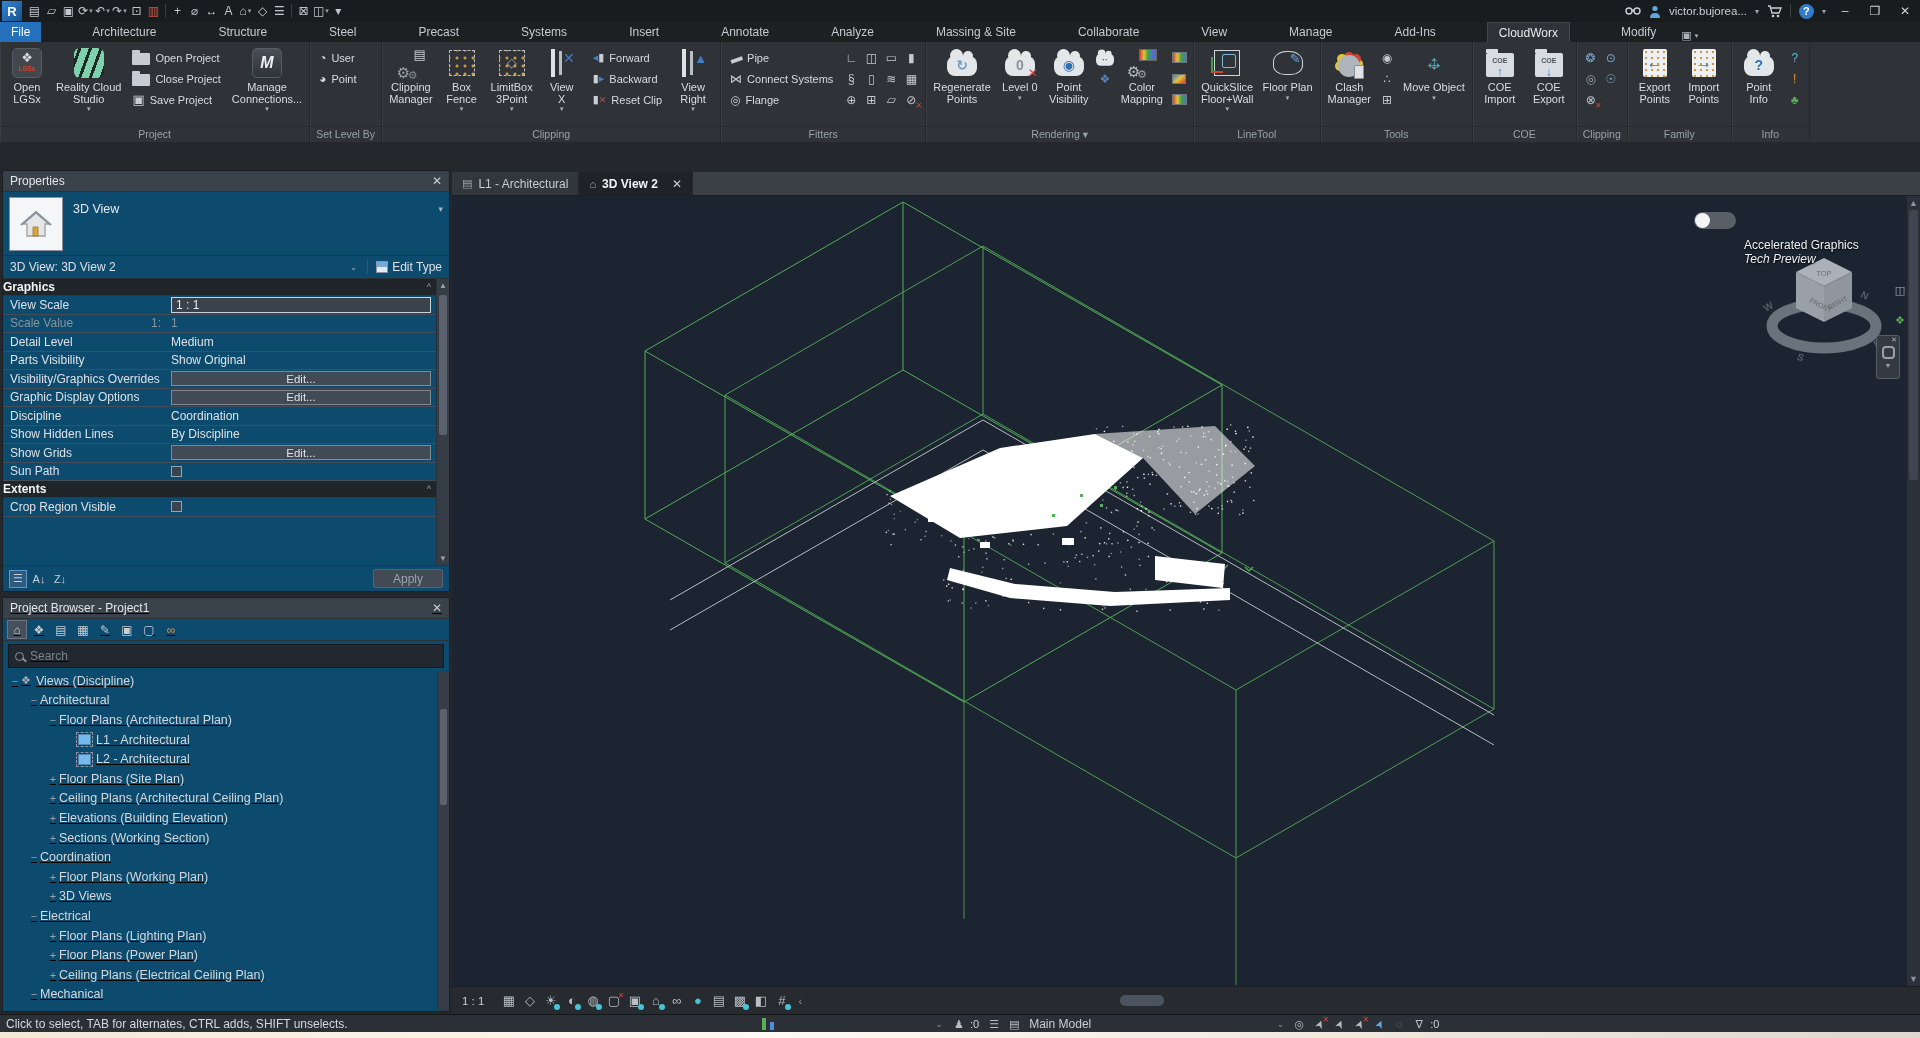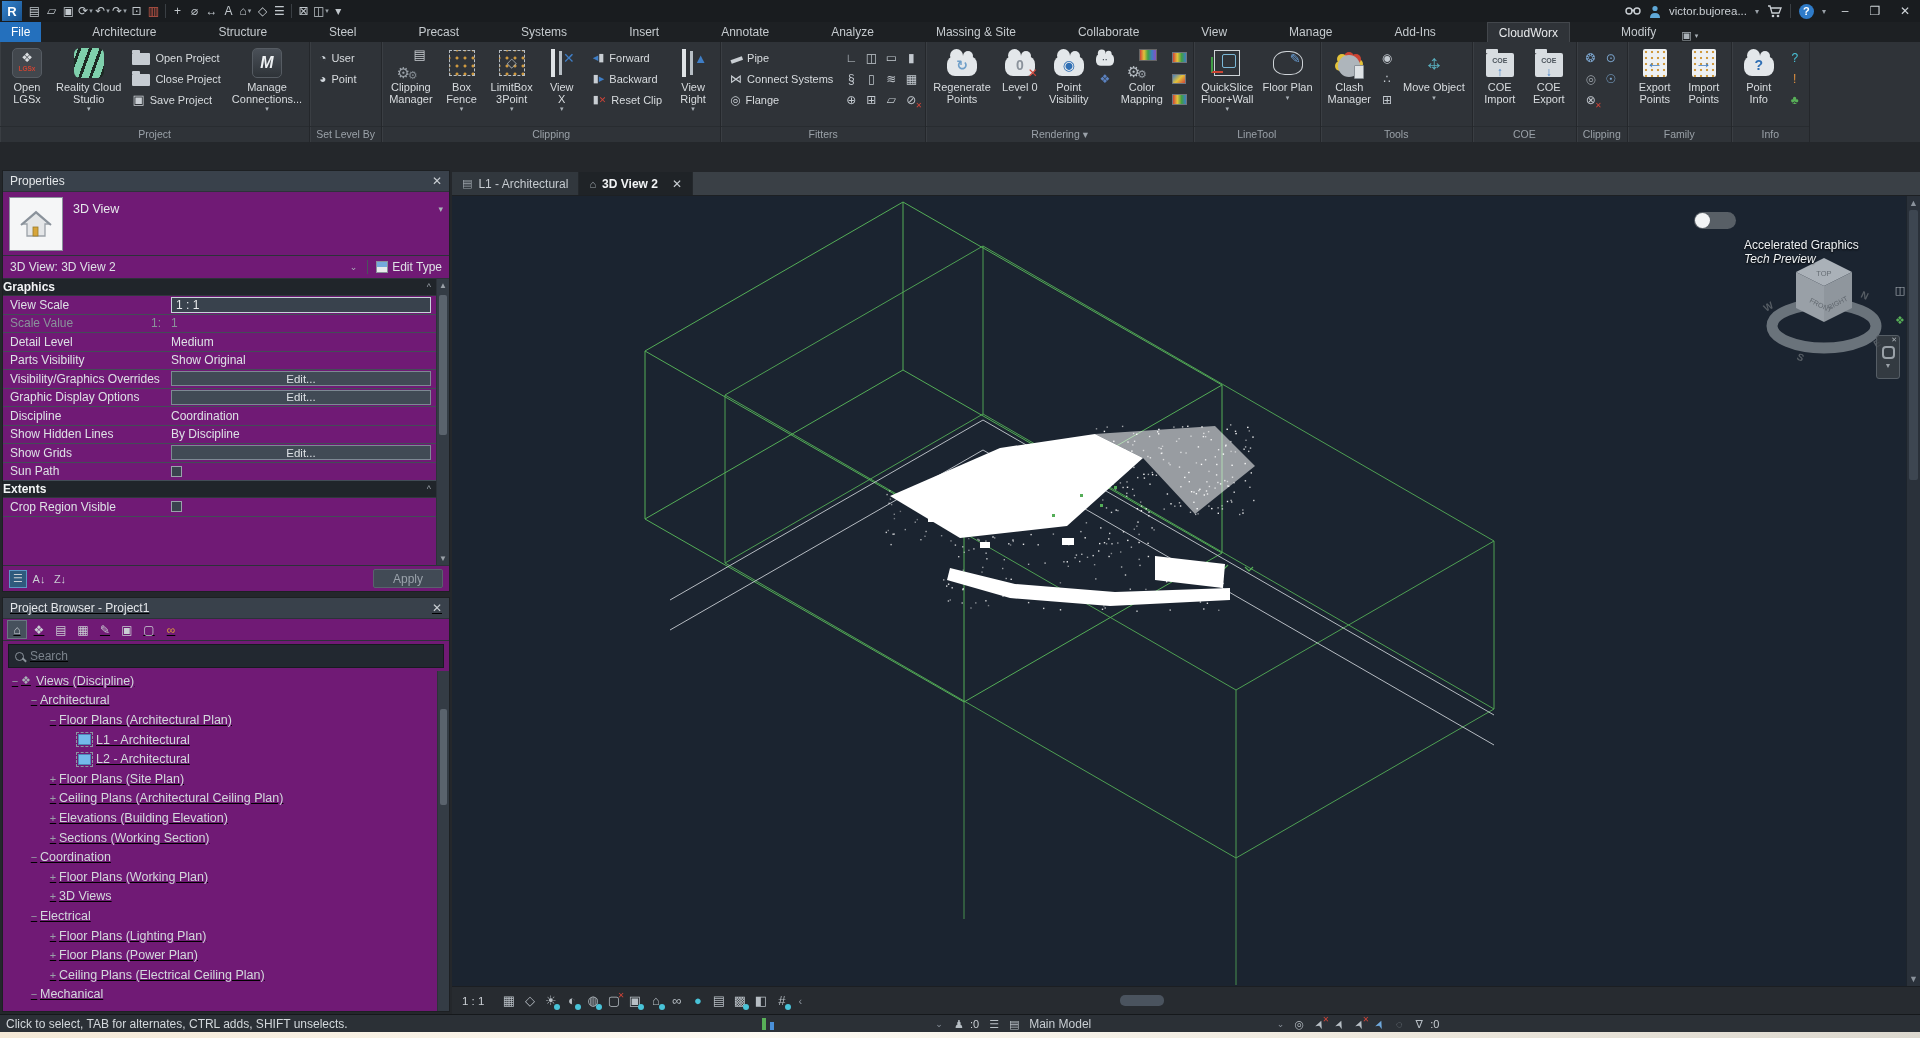--- a/index.html
+++ b/index.html
@@ -89,21 +89,21 @@
   .cmapic { position:relative; width:30px; height:28px; }
   .cmapic .grad { position:absolute; right:0; top:0; width:18px; height:12px;
     background:linear-gradient(90deg,#d04438,#e3c23a,#3f9e46,#3f7ec6,#8a4fc0); border:1px solid #666; }
   .cmapic .gear { position:absolute; left:0; bottom:0; font-size:15px; color:#b7bec4; }
   .cmapic .gear2 { position:absolute; left:10px; bottom:-3px; font-size:11px; color:#9aa1a8; }
   .gradtile { background:linear-gradient(90deg,#d04438,#e3c23a,#3f9e46,#3f7ec6); border:1px solid #70777d; }
 
   
   .dock { position:absolute; left:0; top:142px; width:452px; height:872px; background:#24272b; }
 
-  .panelbox { position:absolute; left:2px; width:448px; background:#701a75; border:1px solid #1d2023; display:flex; flex-direction:column; }
+  .panelbox { position:absolute; left:2px; width:448px; background:#0c4a6e; border:1px solid #1d2023; display:flex; flex-direction:column; }
   .pb-head { height:21px; background:#39414b; display:flex; align-items:center; padding:0 7px;
     font-size:12px; color:#e3e6e9; border-bottom:1px solid #2c3239; flex:none; }
   .pb-head .x { margin-left:auto; color:#c9ced3; font-size:12px; }
 
   
   .props { top:28px; height:422px; }
   .typesel { height:64px; display:flex; align-items:center; padding:4px 6px; flex:none; border-bottom:1px solid #2c3239; }
   .typesel .imgbox { width:54px; height:54px; background:#f5f6f7; border:1px solid #8a929b; display:flex; align-items:center; justify-content:center; flex:none; }
   .typesel .tname { font-size:12.5px; color:#e6e9ec; margin-left:10px; align-self:flex-start; margin-top:6px; }
   .typesel .chev { margin-left:auto; color:#aab2ba; font-size:9px; align-self:flex-start; margin-top:8px; }

